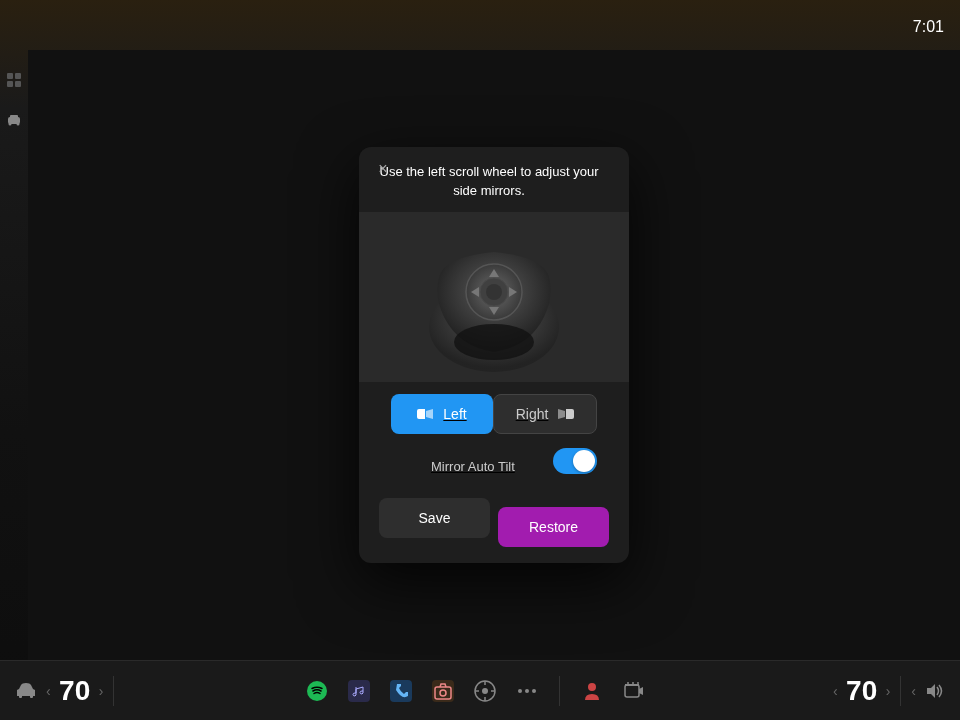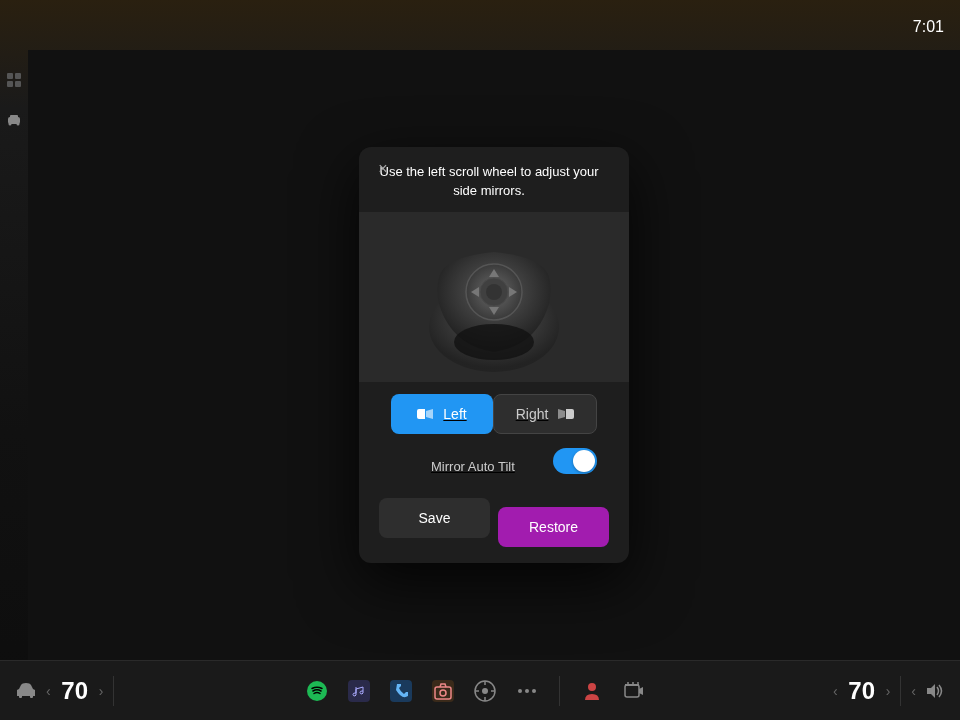--- a/index.html
+++ b/index.html
@@ -262,21 +262,21 @@
       color: #fff;
     }
 
     .speed-arrow {
       color: #666;
       font-size: 14px;
       cursor: pointer;
     }
 
     .speed-value {
-      font-size: 24px;
+      font-size: 28px;
       font-weight: 600;
       color: #fff;
       min-width: 36px;
       text-align: center;
     }
 
     .taskbar-divider {
       width: 1px;
       height: 30px;
       background: #333;

